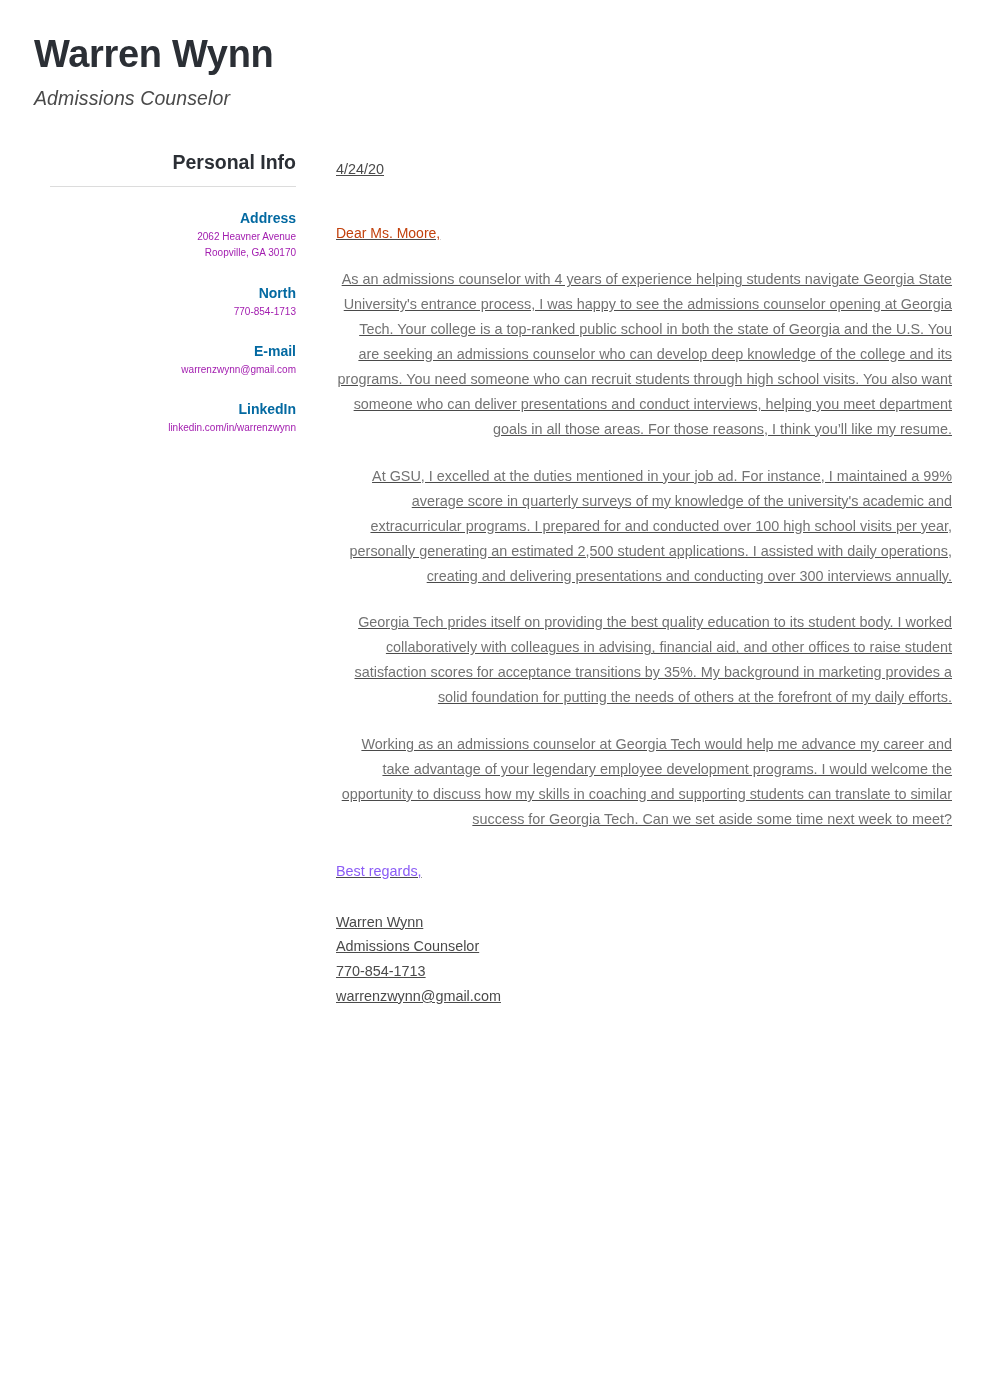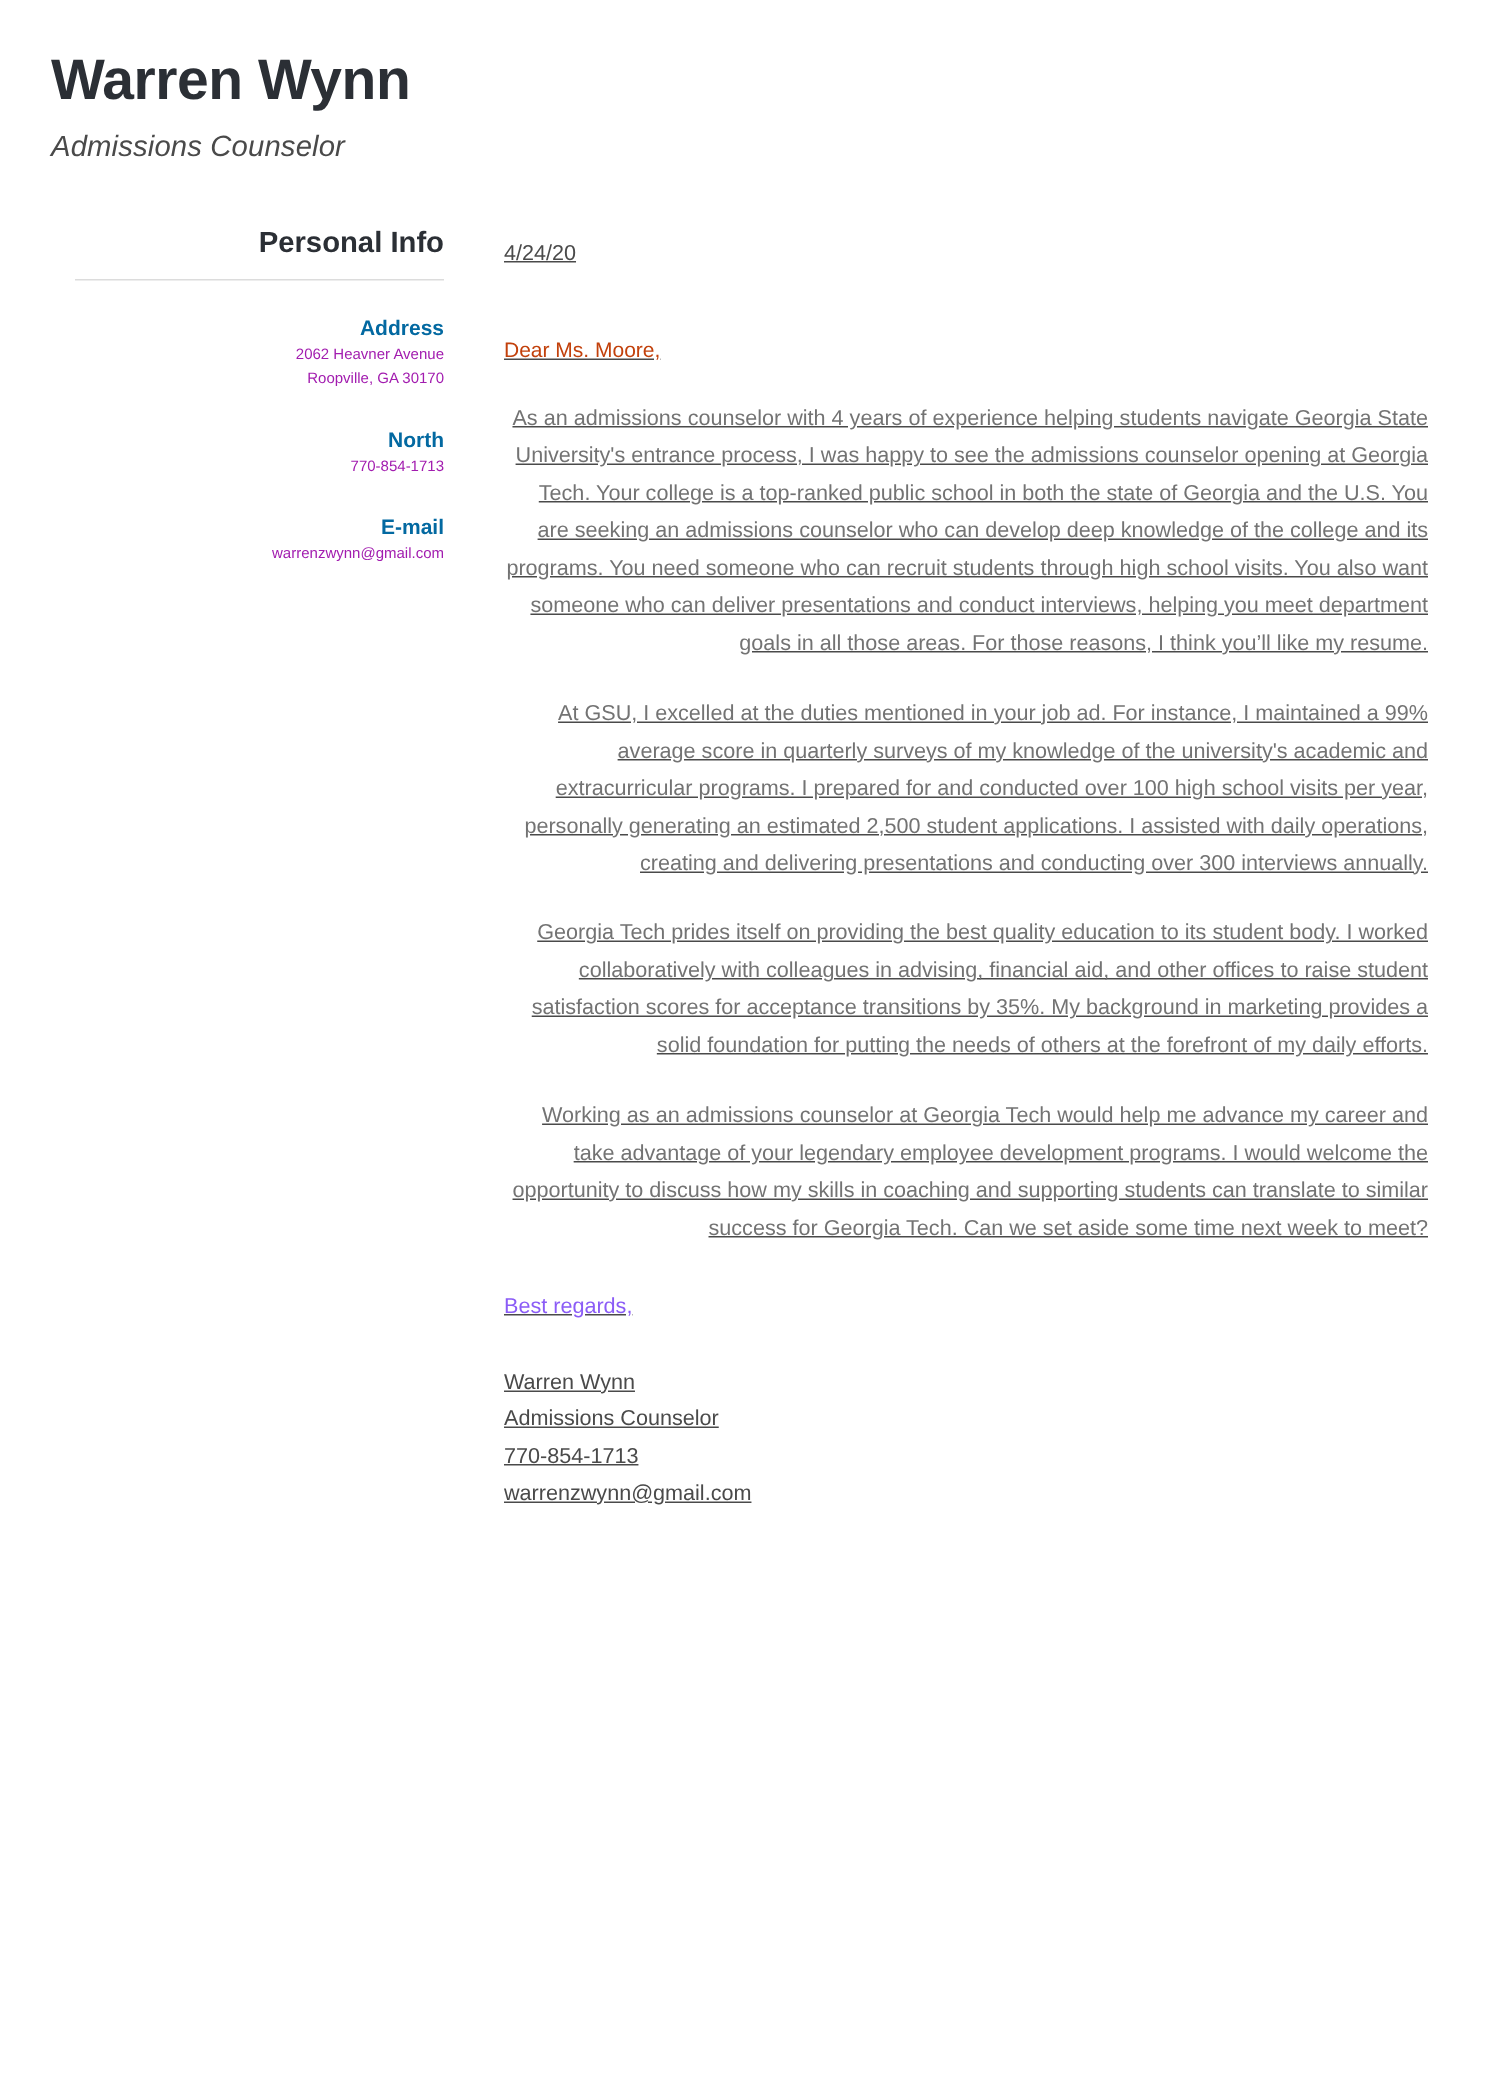--- a/index.html
+++ b/index.html
@@ -166,20 +166,24 @@
       <div class="info-block">
         <div class="info-label">North</div>
         <div class="info-value">770-854-1713</div>
       </div>
 
       <div class="info-block">
         <div class="info-label">E-mail</div>
         <div class="info-value">warrenzwynn@gmail.com</div>
       </div>
 
+      <div class="info-block">
+        <div class="info-label">LinkedIn</div>
+        <div class="info-value">linkedin.com/in/warrenzwynn</div>
+      </div>
     </aside>
 
     <main class="letter">
 
       <div class="letter-date">4/24/20</div>
 
 
       <div class="salutation">Dear Ms. Moore,</div>
 
       <p class="paragraph">As an admissions counselor with 4 years of experience helping students navigate Georgia State University's entrance process, I was happy to see the admissions counselor opening at Georgia Tech. Your college is a top-ranked public school in both the state of Georgia and the U.S. You are seeking an admissions counselor who can develop deep knowledge of the college and its programs. You need someone who can recruit students through high school visits. You also want someone who can deliver presentations and conduct interviews, helping you meet department goals in all those areas. For those reasons, I think you’ll like my resume.</p>

